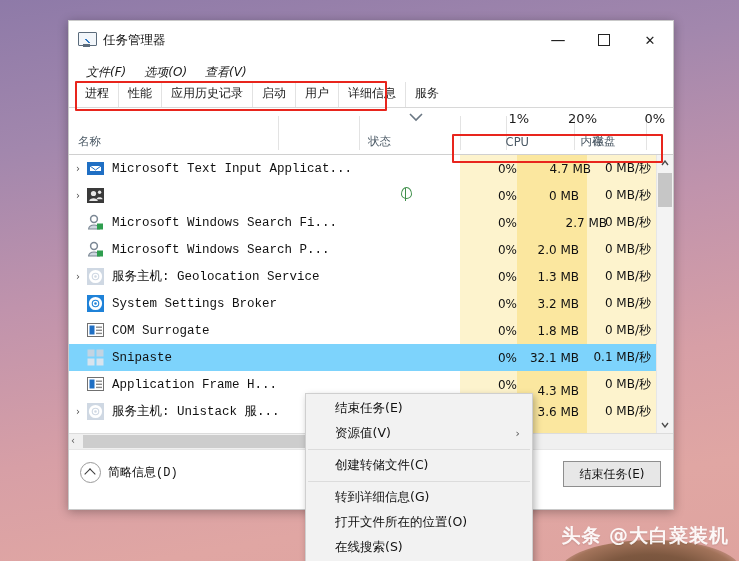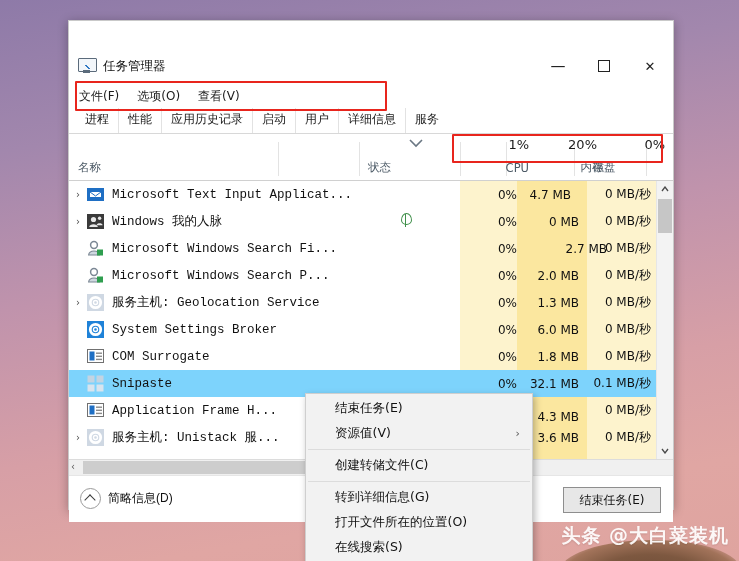--- a/index.html
+++ b/index.html
@@ -22,35 +22,34 @@
   }
   
   #tm-window{
     position:absolute;left:68px;top:20px;width:604px;height:488px;
     background:#ffffff;border:1px solid #c9c9c9;
     box-shadow:0 2px 10px rgba(0,0,0,.30);
   }
   .titlebar{
     height:38px;display:flex;align-items:center;background:#ffffff;
     position:relative;
-    margin-top:26px;
   }
   .app-icon{width:18px;height:16px;margin-left:9px;margin-right:7px;position:relative;flex:0 0 auto;}
   .app-icon .scr{position:absolute;left:0;top:0;width:17px;height:12px;border:1px solid #5b6b7b;background:#f2f6fa;border-radius:1px;}
   .app-icon .scr:after{content:"";position:absolute;left:2px;top:6px;width:12px;height:4px;
     background:linear-gradient(45deg,transparent 45%,#2f78c4 46%,#2f78c4 58%,transparent 59%);}
   .app-icon .base{position:absolute;left:5px;top:12px;width:7px;height:3px;background:#5b6b7b;}
   .win-title{font-size:12.5px;color:#111;font-family:"DejaVu Sans",sans-serif;}
   .caption-btns{position:absolute;right:0;top:0;height:38px;display:flex;}
   .cap-btn{width:46px;height:38px;display:flex;align-items:center;justify-content:center;font-size:13px;color:#222;
     font-family:"DejaVu Sans",sans-serif;}
   .cap-btn.min{font-size:15px;line-height:0;}
   .cap-box{width:10px;height:10px;border:1px solid #222;}
   
-  .menubar{height:22px;display:flex;align-items:center;padding-left:10px;gap:18px;background:#fff;}
+  .menubar{height:22px;display:flex;align-items:flex-end;padding-left:17px;gap:18px;background:#fff;font-style:italic;}
   .menu-item{font-size:12px;color:#1b1b1b;font-family:"DejaVu Sans",sans-serif;white-space:nowrap;}
   
   .tabstrip{height:26px;display:flex;align-items:flex-end;background:#fff;padding-left:7px;
     border-bottom:1px solid #d8d8d8;position:relative;}
   .tab{font-size:12px;color:#1b1b1b;padding:3px 9px 5px 9px;font-family:"DejaVu Sans",sans-serif;white-space:nowrap;
     border-right:1px solid #e2e2e2;}
   .tab:last-child{border-right:none;}
   .tab.active{color:#111;}
   
   .redbox{position:absolute;border:2.5px solid #e8251d;pointer-events:none;z-index:40;border-radius:1px;}
@@ -76,21 +75,21 @@
   .colband{position:absolute;top:0;bottom:0;}
   
   .hscroll{height:15px;background:#f0f0f0;border-top:1px solid #dcdcdc;position:relative;}
   .hscroll .thumb{position:absolute;left:14px;top:1px;height:13px;width:420px;background:#cdcdcd;}
   .hscroll .arr{position:absolute;left:2px;top:1px;font-size:10px;color:#5a5a5a;font-family:"DejaVu Sans",sans-serif;}
   .footer{height:46px;position:relative;background:#fff;border-top:1px solid #e6e6e6;}
   .fewer{position:absolute;left:11px;top:12px;display:flex;align-items:center;gap:7px;}
   .circ{width:19px;height:19px;border:1px solid #9a9a9a;border-radius:50%;position:relative;}
   .circ:after{content:"";position:absolute;left:5px;top:7px;width:7px;height:7px;border-left:1.4px solid #3a3a3a;
     border-top:1.4px solid #3a3a3a;transform:rotate(45deg);}
-  .fewer-label{font-size:12px;color:#111;font-family:Liberation Sans, sans-serif;}
+  .fewer-label{font-size:12px;color:#111;font-family:Liberation Mono, monospace;}
   .endtask-btn{position:absolute;right:12px;top:11px;min-width:96px;height:24px;background:#e7e7e7;
     border:1px solid #8e8e8e;font-size:12px;color:#111;display:flex;align-items:center;justify-content:center;
     font-family:"DejaVu Sans",sans-serif;}
   
   .vscroll{position:absolute;right:0;top:0;width:16px;bottom:0;background:#f3f3f3;border-left:1px solid #e6e6e6;}
   .vs-arr{position:absolute;left:0;width:16px;height:16px;display:flex;align-items:center;justify-content:center;
     font-size:9px;color:#5a5a5a;font-family:"DejaVu Sans",sans-serif;}
   .vs-thumb{position:absolute;left:1px;top:18px;width:14px;height:34px;background:#c6c6c6;}
   
   #ctx-menu{
@@ -180,33 +179,32 @@
         <div class="row">
           <span class="expander">›</span>
           <span class="picon"><svg width="17" height="17" viewBox="0 0 17 17">
               <rect x="0" y="2" width="17" height="13" fill="#1f6fc4"></rect>
               <rect x="3" y="6" width="11" height="5" fill="#ffffff"></rect>
               <path d="M3 6 L8.5 10 L14 6" fill="none" stroke="#1f6fc4" stroke-width="1"></path>
             </svg></span>
           <span class="pname">Microsoft Text Input Applicat...</span>
           <span class="statuscell"></span>
           <span class="cell" style="left: 391px; width: 57px;">0%</span>
-          <span class="cell" style="left: 440px; width: 62px;">4.7 MB</span>
+          <span class="cell" style="left: 460px; width: 62px;">4.7 MB</span>
           <span class="cell" style="left: 518px; width: 64px;">0 MB/秒</span>
         </div>
         <div class="row">
           <span class="expander">›</span>
           <span class="picon"><svg width="17" height="17" viewBox="0 0 17 17">
               <rect x="0" y="1" width="17" height="15" fill="#3a3a3a"></rect>
               <circle cx="6.5" cy="6.5" r="2.6" fill="#e8e8e8"></circle>
               <path d="M2.2 14 C2.6 10.3 10.4 10.3 10.8 14 Z" fill="#e8e8e8"></path>
               <circle cx="12.6" cy="5.2" r="1.7" fill="#e8e8e8"></circle>
               <path d="M9.6 12.2 C9.9 9.6 15.3 9.6 15.6 12.2 Z" fill="#e8e8e8"></path>
             </svg></span>
-          <span class="pname">Windows 我的人脉</span>
           <span class="statuscell"><span class="leaf"></span></span>
           <span class="cell" style="left: 391px; width: 57px;">0%</span>
           <span class="cell" style="left: 448px; width: 62px;">0 MB</span>
           <span class="cell" style="left: 518px; width: 64px;">0 MB/秒</span>
         </div>
         <div class="row">
           <span class="expander"></span>
           <span class="picon"><svg width="17" height="17" viewBox="0 0 17 17">
               <circle cx="7" cy="5" r="3.4" fill="none" stroke="#7b8794" stroke-width="1.5"></circle>
               <path d="M1.6 15 C2.2 9.6 11.8 9.6 12.4 15 Z" fill="#cfd8e0" stroke="#7b8794" stroke-width="1.1"></path>
@@ -247,21 +245,21 @@
         <div class="row">
           <span class="expander"></span>
           <span class="picon"><svg width="17" height="17" viewBox="0 0 17 17">
               <rect x="0" y="0" width="17" height="17" fill="#1f82d8"></rect>
               <circle cx="8.5" cy="8.5" r="5.2" fill="none" stroke="#ffffff" stroke-width="2.8"></circle>
               <circle cx="8.5" cy="8.5" r="2" fill="#1f82d8" stroke="#ffffff" stroke-width="1.4"></circle>
             </svg></span>
           <span class="pname">System Settings Broker</span>
           <span class="statuscell"></span>
           <span class="cell" style="left: 391px; width: 57px;">0%</span>
-          <span class="cell" style="left: 448px; width: 62px;">6.0 MB</span>
+          <span class="cell" style="left: 448px; width: 62px;">3.2 MB</span>
           <span class="cell" style="left: 518px; width: 64px;">0 MB/秒</span>
         </div>
         <div class="row">
           <span class="expander"></span>
           <span class="picon"><svg width="17" height="17" viewBox="0 0 17 17">
               <rect x="0.5" y="1.5" width="16" height="13" fill="#ffffff" stroke="#707070" stroke-width="1"></rect>
               <rect x="2.5" y="3.5" width="5" height="9" fill="#1f6fc4"></rect>
               <rect x="9" y="4.5" width="6" height="1.4" fill="#8a8a8a"></rect>
               <rect x="9" y="7.6" width="6" height="1.4" fill="#8a8a8a"></rect>
               <rect x="9" y="10.7" width="6" height="1.4" fill="#8a8a8a"></rect>

